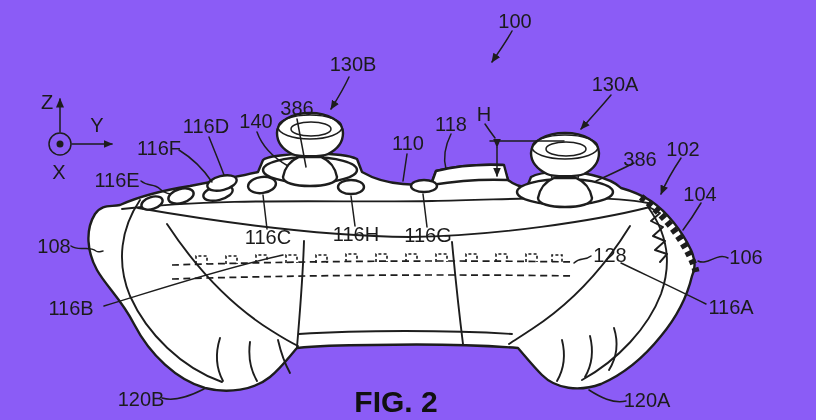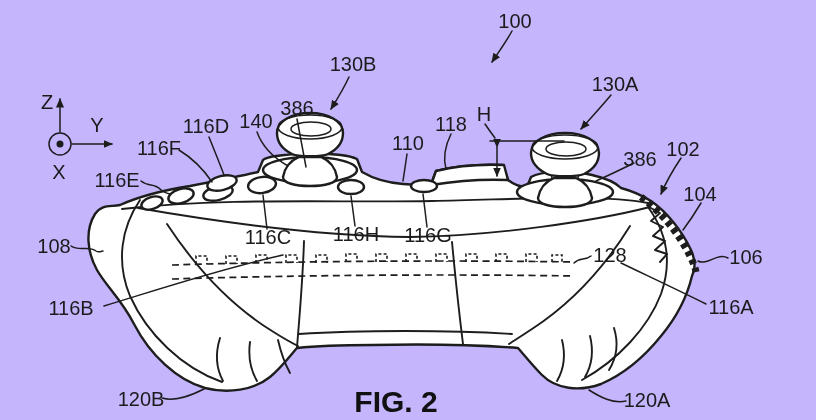--- a/index.html
+++ b/index.html
@@ -1,16 +1,16 @@
 <!DOCTYPE html>
 <html><head>
 <meta charset="utf-8">
 <style>
   html,body{margin:0;padding:0;background:#ffffff;}
-  .stage{position:relative;width:816px;height:420px;background:#c4b5fd;overflow:hidden;}
+  .stage{position:relative;width:816px;height:420px;background:#8b5cf6;overflow:hidden;}
   svg{display:block;}
   .outline{fill:#ffffff;stroke:#1d1d1d;stroke-width:2.4;stroke-linejoin:round;stroke-linecap:round;}
   .iline{fill:none;stroke:#1d1d1d;stroke-width:1.9;stroke-linejoin:round;stroke-linecap:round;}
   .thin{fill:none;stroke:#1d1d1d;stroke-width:1.5;stroke-linecap:round;}
   .leader{fill:none;stroke:#1d1d1d;stroke-width:1.5;stroke-linecap:round;}
   .dash{fill:none;stroke:#1d1d1d;stroke-width:1.7;stroke-dasharray:7 4.5;}
   .tabdash{fill:none;stroke:#1d1d1d;stroke-width:1.6;stroke-dasharray:3 2.2;}
   .band{fill:none;stroke:#1d1d1d;stroke-width:7;stroke-dasharray:5 4;}
   .lbl{font-family:"Liberation Sans",sans-serif;font-size:20px;fill:#1b1b1b;}
   .caption{font-family:"Liberation Sans",sans-serif;font-size:30px;font-weight:bold;fill:#111;}

